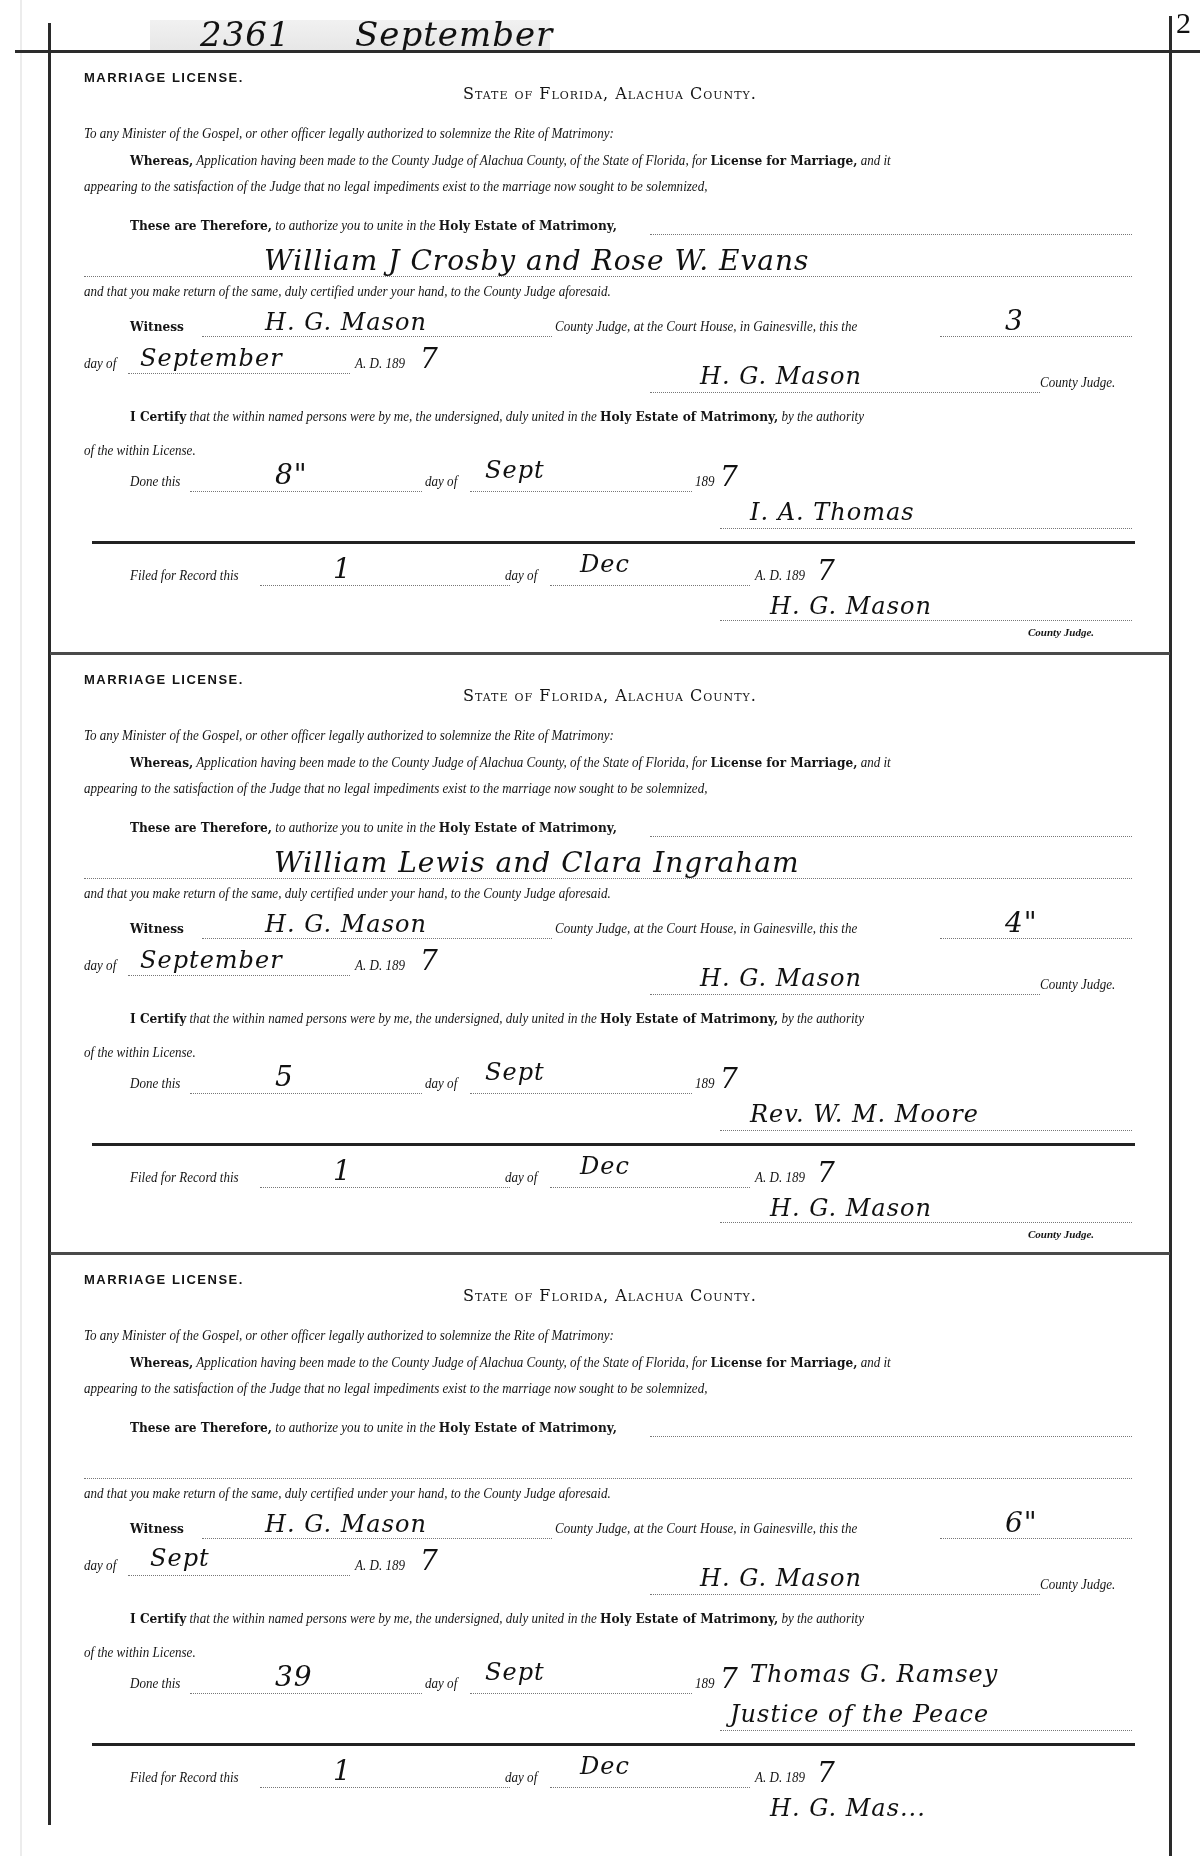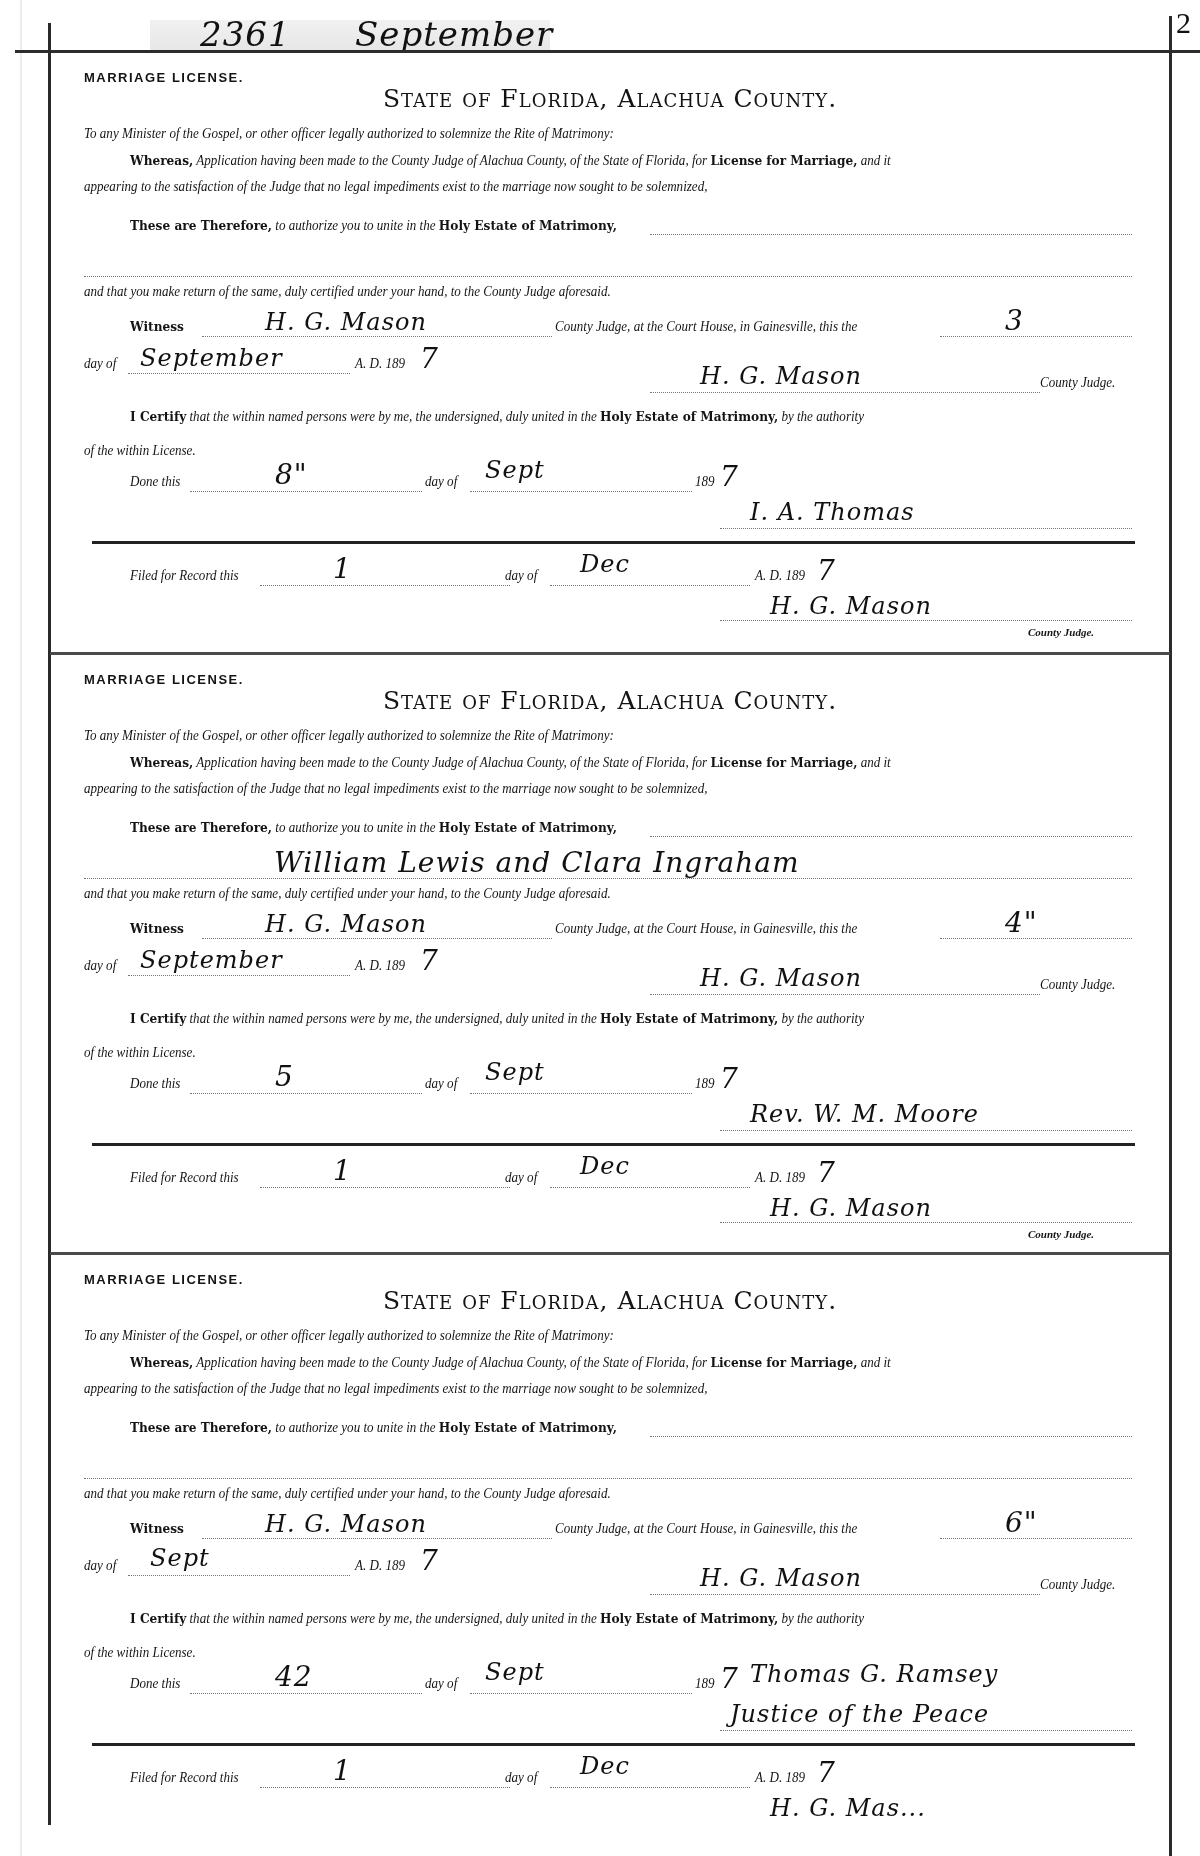--- a/index.html
+++ b/index.html
@@ -13,21 +13,21 @@
   .gutter { position:absolute; left:20px; top:0; width:2px; height:1856px; background:#ececec; }
   .hdr-hand {
     position:absolute; top:20px; left:150px; height:32px; width:400px;
     background:linear-gradient(#f1f1f1,#e6e6e6);
   }
   .hand { font-family:"DejaVu Serif", serif; font-style:italic; font-size:28px; color:#111; position:absolute; white-space:nowrap; letter-spacing:1px; }
   .hand.sm { font-size:24px; }
   .pageno { position:absolute; left:1176px; top:6px; font-family:"Liberation Serif", serif; font-size:30px; color:#111; }
   .section { position:absolute; left:50px; width:1120px; height:602px; }
   .lic { position:absolute; left:34px; top:18px; font-family:"Liberation Sans", sans-serif; font-weight:bold; font-size:13px; letter-spacing:1.5px; }
-  .title { position:absolute; left:300px; top:32px; width:520px; text-align:center; font-family:"DejaVu Serif", serif; font-size:25px; letter-spacing:1px; font-variant:small-caps; }
+  .title { position:absolute; left:300px; top:32px; width:520px; text-align:center; font-family:"DejaVu Serif", serif; font-size:16px; letter-spacing:1px; font-variant:small-caps; }
   .it { font-family:"Liberation Serif", serif; font-style:italic; font-size:14.5px; transform:scaleX(0.9); transform-origin:left center; position:absolute; white-space:nowrap; }
   .bl { font-family:"DejaVu Serif", serif; font-weight:bold; font-style:normal; font-size:13.5px; }
   .dots { position:absolute; border-bottom:1.5px dotted #777; height:0; }
   .sdiv { position:absolute; left:42px; width:1043px; height:3px; background:#222; }
   .cj-small { font-family:"Liberation Serif", serif; font-style:italic; font-weight:bold; font-size:11px; position:absolute; }
   .pgdiv { position:absolute; left:50px; width:1120px; height:3px; background:#4a4a4a; }
 </style>
 </head>
 <body>
 
@@ -43,20 +43,21 @@
 <div class="pgdiv" style="top:1252px;"></div>
 
 <div class="section" style="top:52px;">
   <div class="lic">MARRIAGE LICENSE.</div>
   <div class="title">State of Florida, Alachua County.</div>
   <div class="it" style="left:34px;top:73px;">To any Minister of the Gospel, or other officer legally authorized to solemnize the Rite of Matrimony:</div>
   <div class="it" style="left:80px;top:100px;"><span class="bl">Whereas,</span> <span>Application having been made to the County Judge of Alachua County, of the State of Florida, for</span> <span class="bl">License for Marriage,</span> <span>and it</span></div>
   <div class="it" style="left:34px;top:126px;">appearing to the satisfaction of the Judge that no legal impediments exist to the marriage now sought to be solemnized,</div>
   <div class="it" style="left:80px;top:165px;"><span class="bl">These are Therefore,</span> <span>to authorize you to unite in the</span> <span class="bl">Holy Estate of Matrimony,</span></div>
   <div class="dots" style="left:600px;top:182px;width:482px;"></div>
+  <div class="hand" style="left:214px;top:192px;">William J Crosby and Rose W. Evans</div>
   <div class="dots" style="left:34px;top:224px;width:1048px;"></div>
   <div class="it" style="left:34px;top:231px;">and that you make return of the same, duly certified under your hand, to the County Judge aforesaid.</div>
   <div class="it" style="left:80px;top:266px;"><span class="bl">Witness</span></div>
   <div class="dots" style="left:152px;top:284px;width:350px;"></div>
   <div class="hand sm" style="left:215px;top:256px;">H. G. Mason</div>
   <div class="it" style="left:505px;top:266px;">County Judge, at the Court House, in Gainesville, this the</div>
   <div class="dots" style="left:890px;top:284px;width:192px;"></div>
   <div class="hand" style="left:955px;top:252px;">3</div>
   <div class="it" style="left:34px;top:303px;">day of</div>
   <div class="dots" style="left:78px;top:321px;width:222px;"></div>
@@ -164,21 +165,21 @@
   <div class="hand sm" style="left:100px;top:290px;">Sept</div>
   <div class="it" style="left:305px;top:303px;">A. D. 189</div>
   <div class="hand" style="left:370px;top:290px;">7</div>
   <div class="dots" style="left:600px;top:340px;width:390px;"></div>
   <div class="hand sm" style="left:650px;top:310px;">H. G. Mason</div>
   <div class="it" style="left:990px;top:322px;">County Judge.</div>
   <div class="it" style="left:80px;top:356px;"><span class="bl">I Certify</span> <span>that the within named persons were by me, the undersigned, duly united in the</span> <span class="bl">Holy Estate of Matrimony,</span> <span>by the authority</span></div>
   <div class="it" style="left:34px;top:390px;">of the within License.</div>
   <div class="it" style="left:80px;top:421px;">Done this</div>
   <div class="dots" style="left:140px;top:439px;width:232px;"></div>
-  <div class="hand" style="left:225px;top:406px;">42</div>
+  <div class="hand" style="left:225px;top:406px;">39</div>
   <div class="it" style="left:375px;top:421px;">day of</div>
   <div class="dots" style="left:420px;top:439px;width:222px;"></div>
   <div class="hand sm" style="left:435px;top:404px;">Sept</div>
   <div class="it" style="left:645px;top:421px;">189</div>
   <div class="hand" style="left:670px;top:408px;">7</div>
   <div class="hand sm" style="left:700px;top:406px;">Thomas G. Ramsey</div>
   <div class="dots" style="left:670px;top:476px;width:412px;"></div>
   <div class="hand sm" style="left:680px;top:446px;">Justice of the Peace</div>
   <div class="sdiv" style="top:489px;"></div>
   <div class="it" style="left:80px;top:515px;">Filed for Record this</div>

